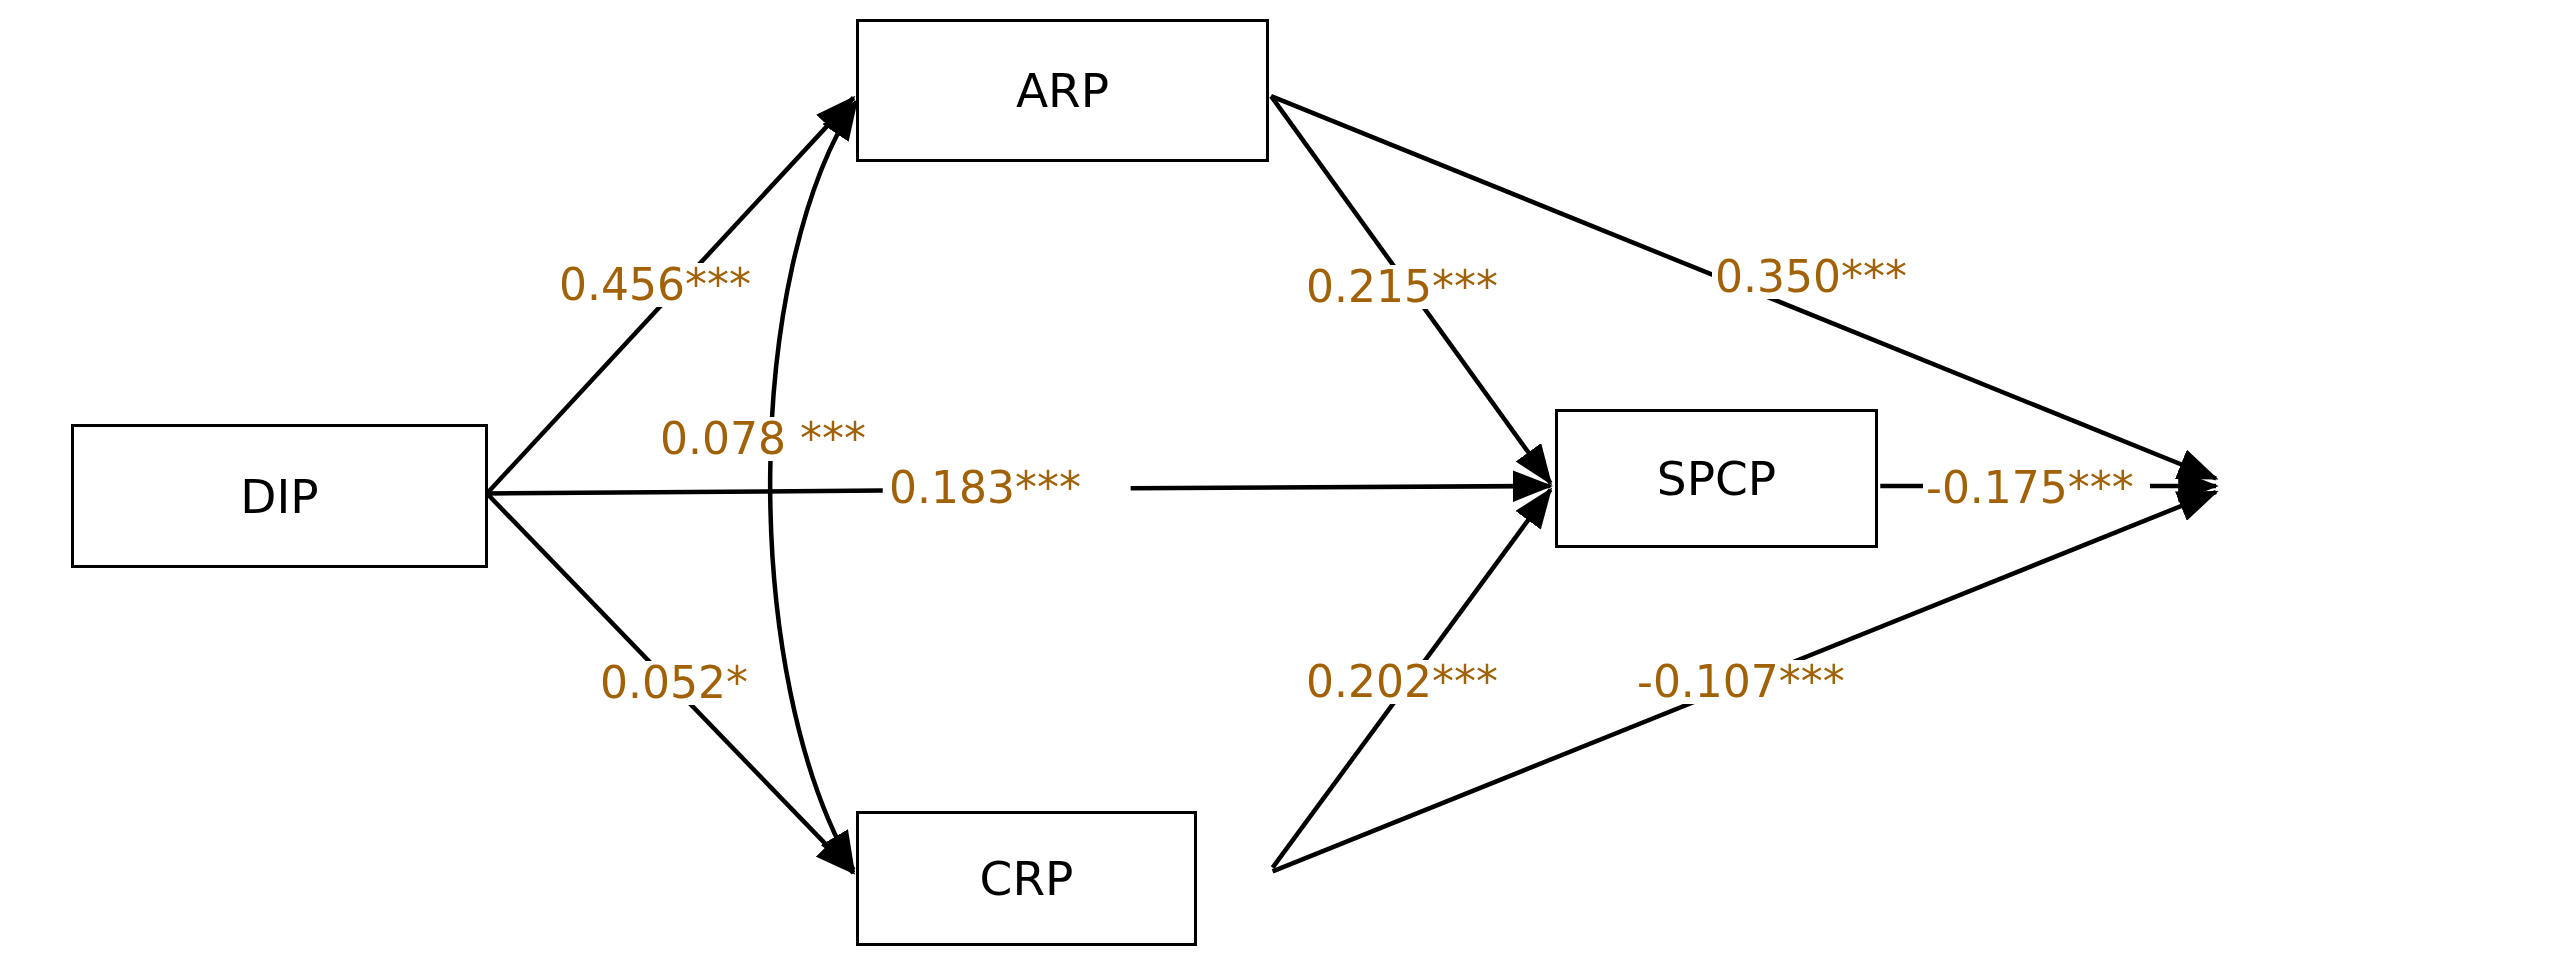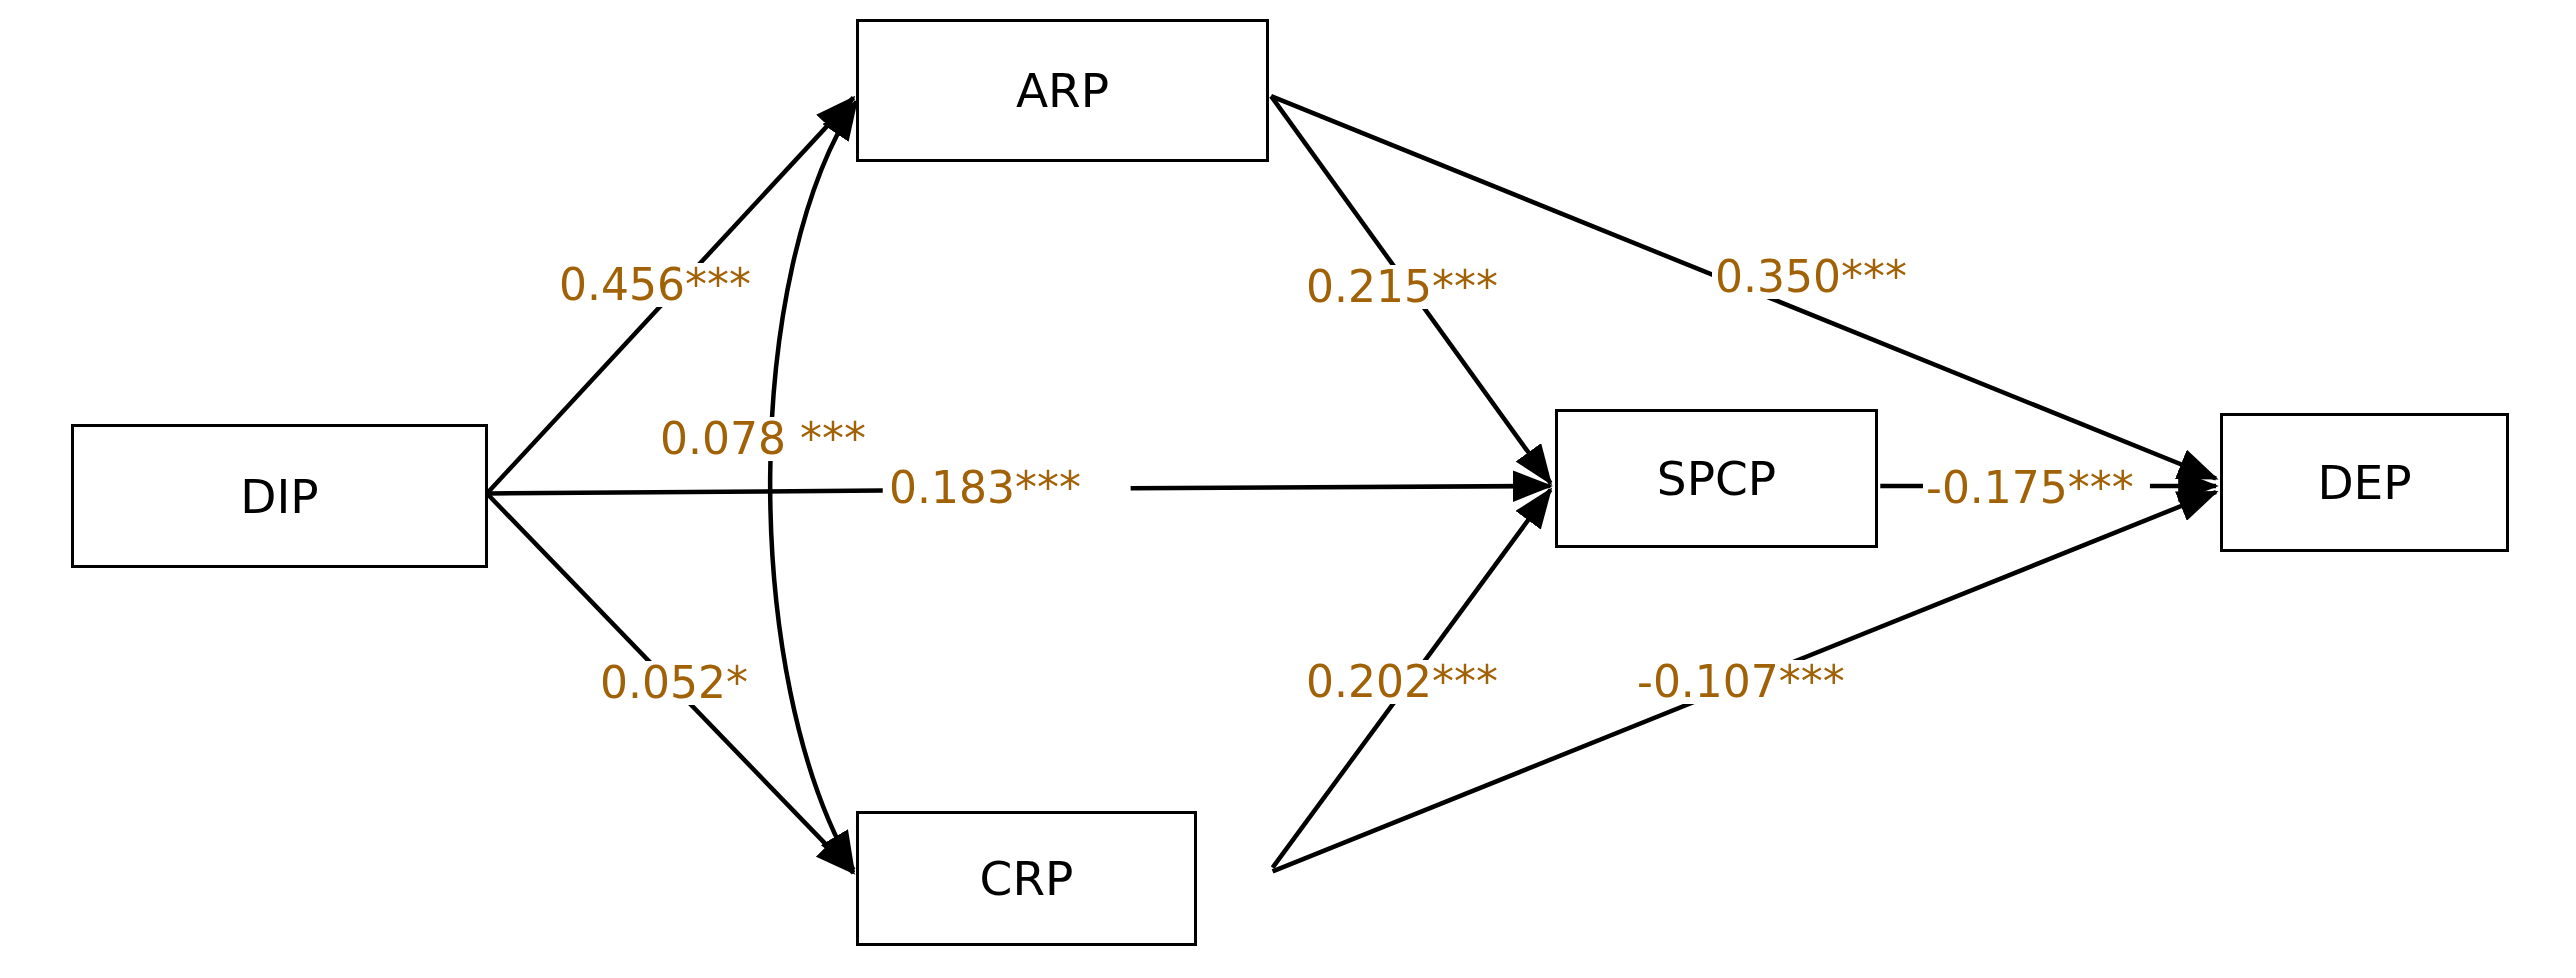--- a/index.html
+++ b/index.html
@@ -97,23 +97,20 @@
   </div>
 
   <div class="node-box" style="left:856px; top:811px; width:341px; height:135px;">
     <span class="node-label">CRP</span>
   </div>
 
   <div class="node-box" style="left:1555px; top:409px; width:323px; height:139px;">
     <span class="node-label">SPCP</span>
   </div>
 
-  <div class="node-box" style="left:2220px; top:413px; width:289px; height:139px;">
-    <span class="node-label">DEP</span>
-  </div>
 
   <div class="edge-label" style="left:556px; top:263px;">0.456***</div>
 
   <div class="edge-label" style="left:657px; top:417px;">0.078 ***</div>
 
   <div class="edge-label" style="left:886px; top:466px;">0.183***</div>
 
   <div class="edge-label" style="left:597px; top:661px;text-align:center;">0.052*</div>
 
   <div class="edge-label" style="left:1303px; top:265px;">0.215***</div>

